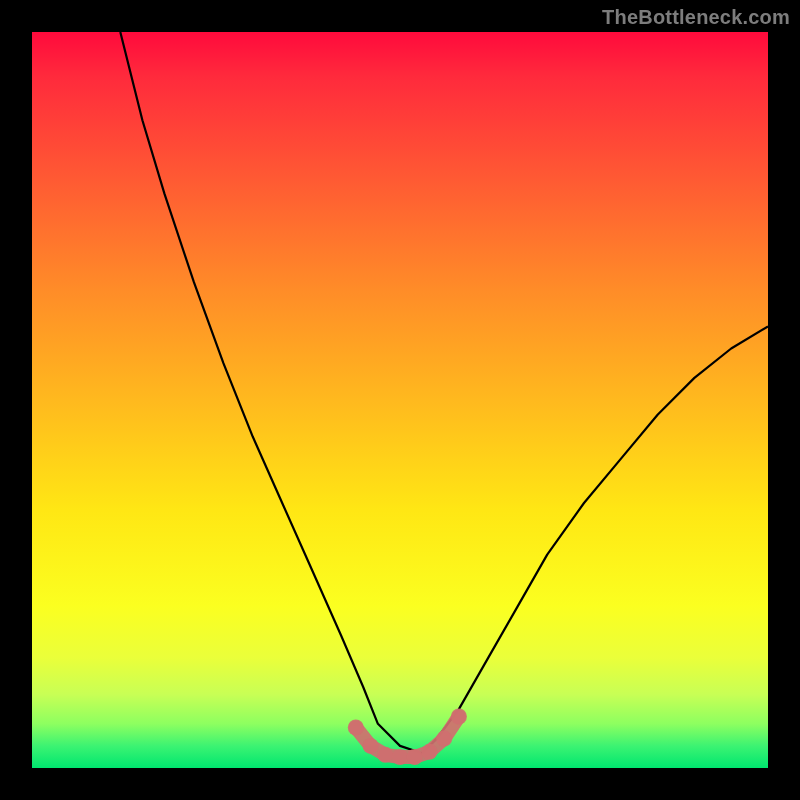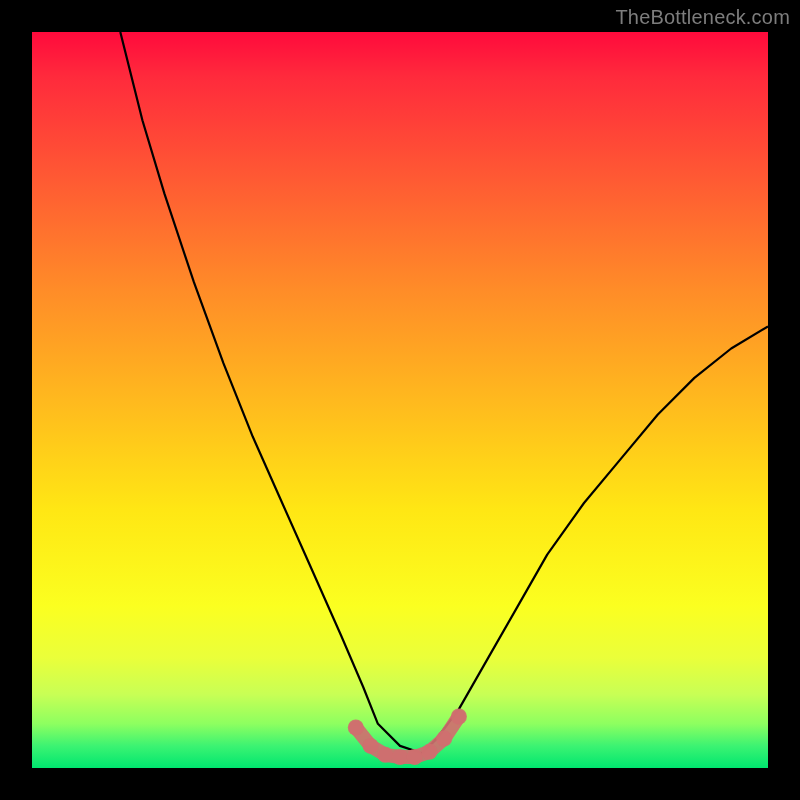--- a/index.html
+++ b/index.html
@@ -50,21 +50,21 @@
     height: 736px;
     display: block;
   }
   .watermark {
     position: absolute;
     top: 6px;
     right: 10px;
     color: #7d7d7d;
     font-size: 20px;
     letter-spacing: 0.2px;
-    font-weight: 400;
+    font-weight: 700;
   }
 </style>
 </head>
 <body>
 
 <div class="frame">
   <div class="plot-area">
     <svg viewBox="0 0 736 736" preserveAspectRatio="none">
       <g id="curve-group">
           <path d="M88.3 0.0 L110.4 88.3 L132.5 161.9 L161.9 250.2 L191.4 331.2 L220.8 404.8 L250.2 471.0 L279.7 537.3 L309.1 603.5 L331.2 655.0 L345.9 691.8 L368.0 713.9 L390.1 721.3 L404.8 706.6 L426.9 677.1 L456.3 625.6 L485.8 574.1 L515.2 522.6 L552.0 471.0 L588.8 426.9 L625.6 382.7 L662.4 345.9 L699.2 316.5 L736.0 294.4 " fill="none" stroke="#000000" stroke-width="2.2" stroke-linejoin="round"></path>

